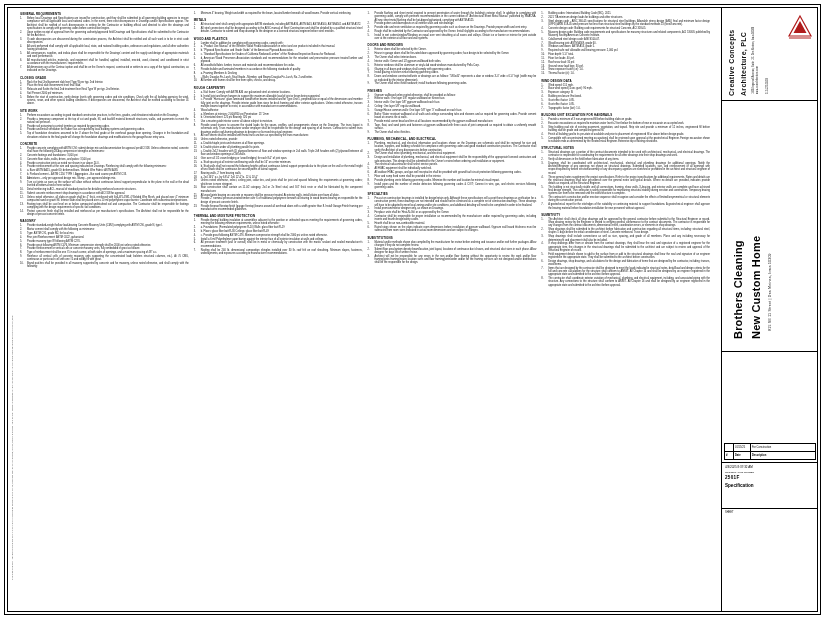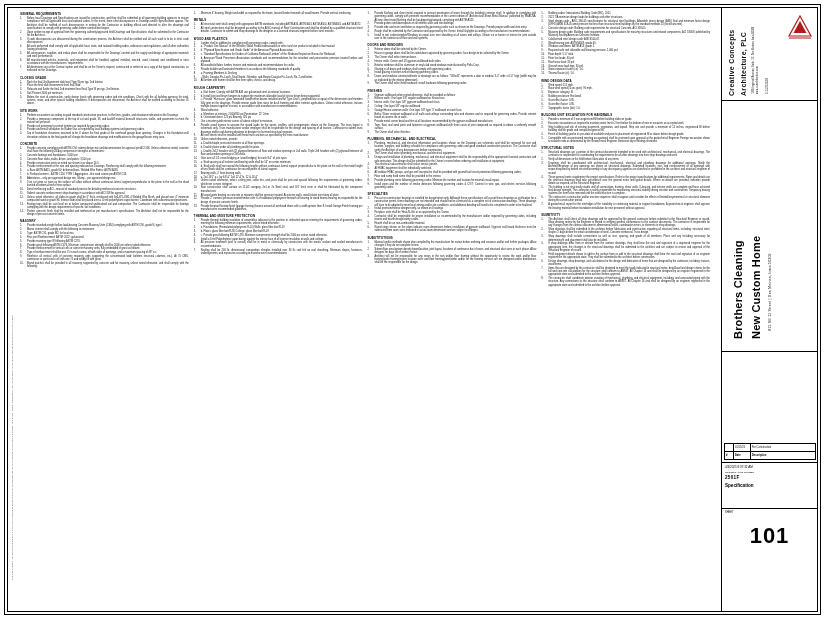--- a/index.html
+++ b/index.html
@@ -884,17 +884,16 @@
 
     <div class="tb-stamp">
       <div class="line">4/3/2025 8:37:32 AM</div>
       <div class="line" style="font-size:2.4px;">PROJECT / FILE NUMBER</div>
       <div class="big">2501F</div>
       <div class="ttl">Specification</div>
     </div>
 
     <div class="tb-sheet">
       <div class="lbl">SHEET</div>
-      <div class="num">101</div>
     </div>
 
   </div>
 </div>
 
 </body></html>

